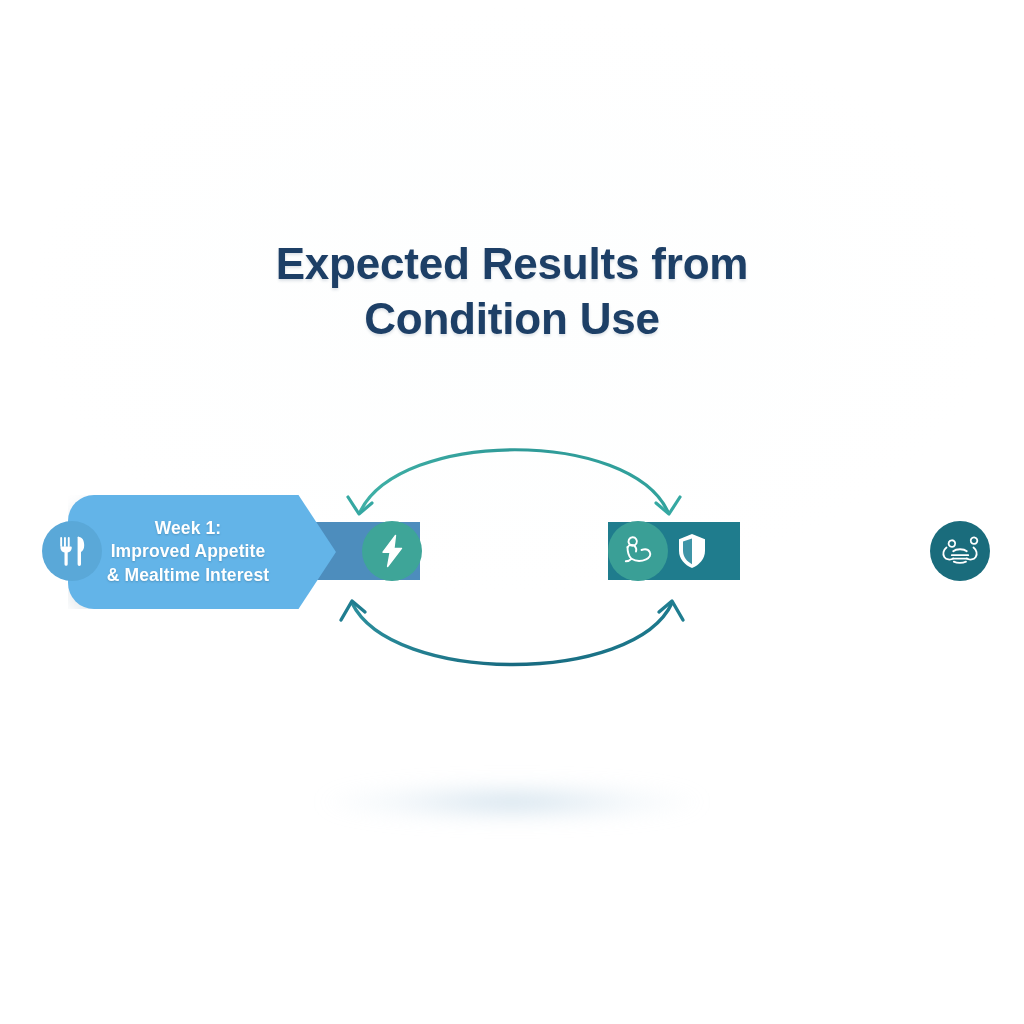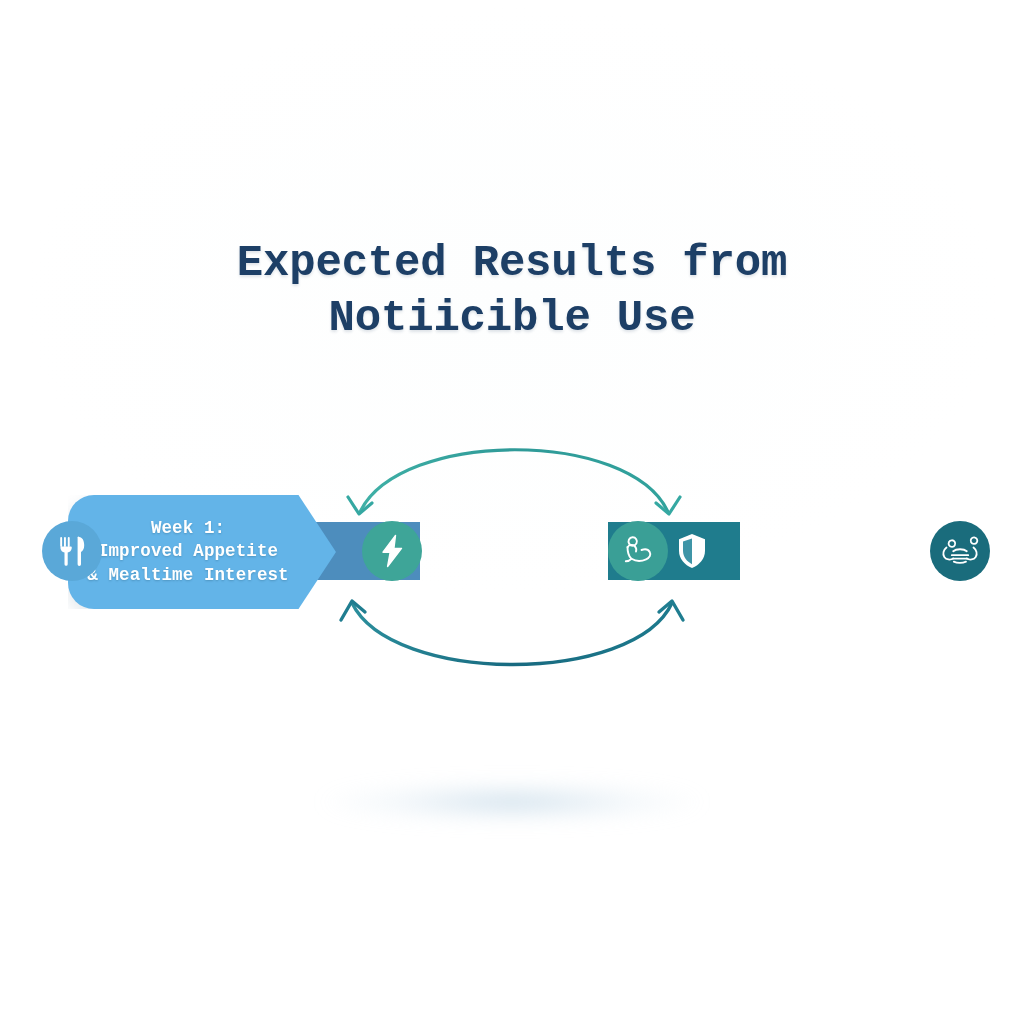--- a/index.html
+++ b/index.html
@@ -14,21 +14,20 @@
     overflow: hidden;
     position: relative;
   }
 
   #canvas {
     position: absolute;
     inset: 0;
     width: 1024px;
     height: 1024px;
     background: radial-gradient(ellipse 700px 420px at 512px 300px, #fdfefe 0%, #ffffff 70%);
-    font-family: Liberation Mono, monospace;
   }
 
   
   .title-block {
     position: absolute;
     top: 238px;
     left: 0;
     width: 1024px;
     text-align: center;
     line-height: 1.18;
@@ -171,21 +170,21 @@
     pointer-events: none;
   }
 </style>
 </head>
 <body>
 
 <div id="canvas">
 
   <div class="title-block">
     <span class="title-line l1">Expected Results from</span>
-    <span class="title-line l2">Notiicible Use</span>
+    <span class="title-line l2">Condition Use</span>
   </div>
 
   <div class="diagram">
 
     <div class="soft-glow"></div>
 
     <div class="connector connector-1"></div>
     <div class="connector connector-2"></div>
 
     <svg class="arc-layer" viewBox="0 0 1024 320">

